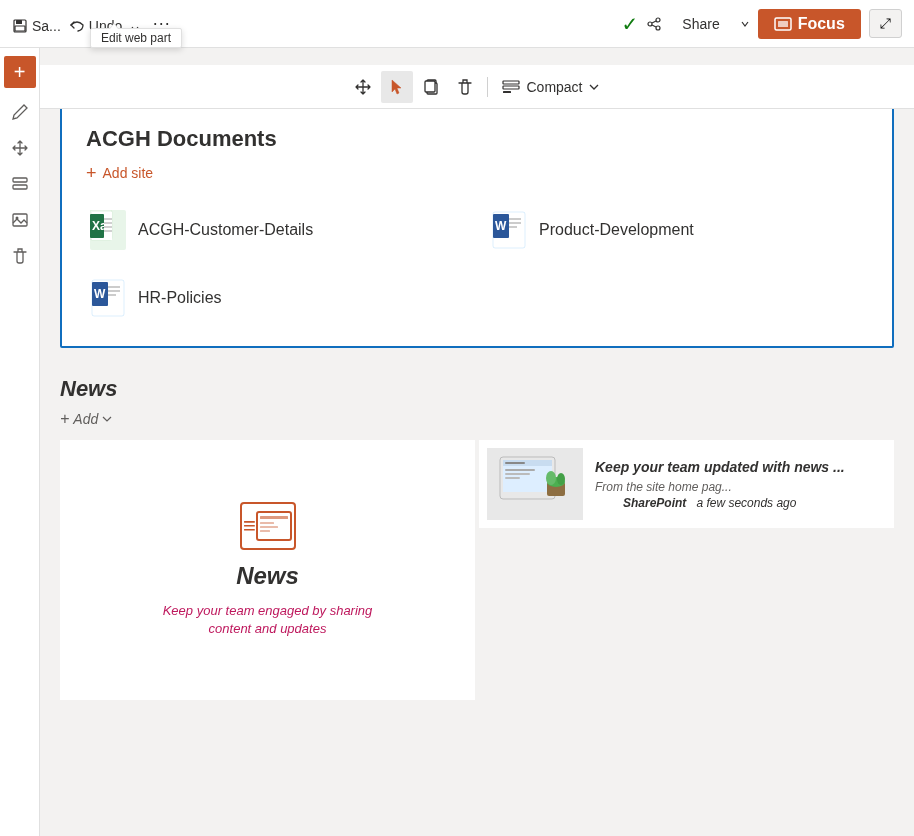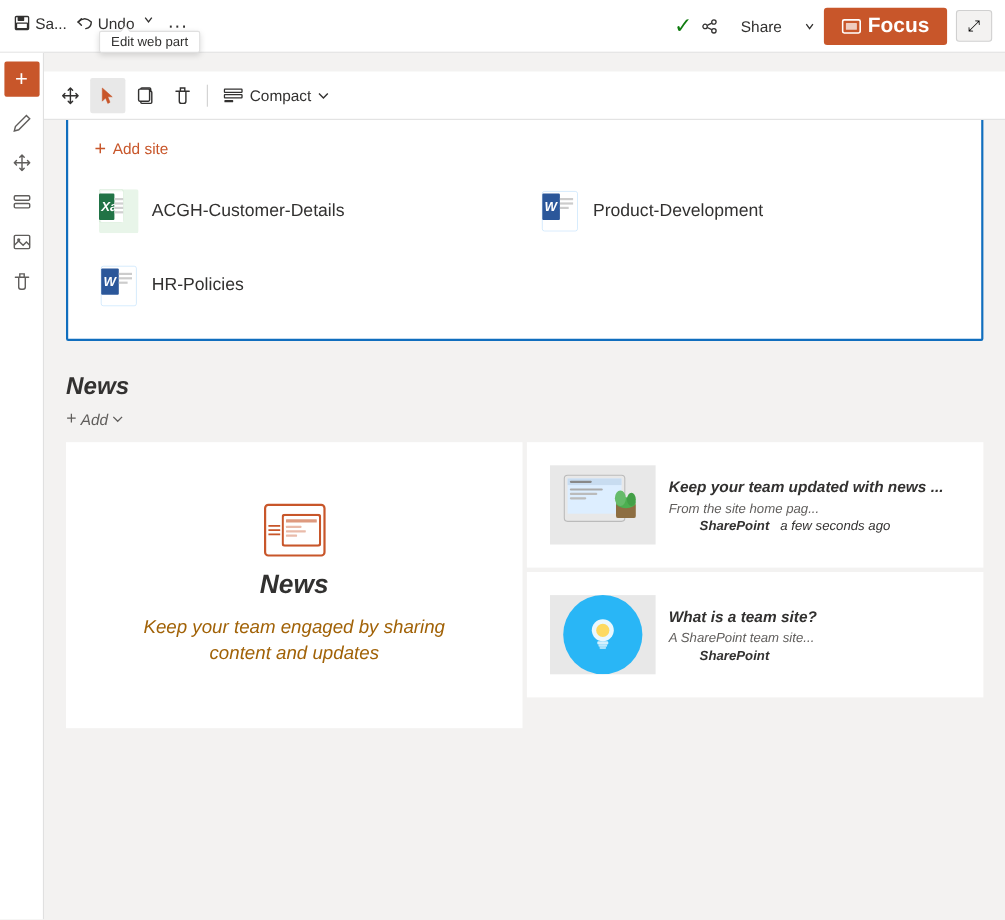--- a/index.html
+++ b/index.html
@@ -18,21 +18,21 @@
       align-items: center;
       height: 48px;
       background: #fff;
       border-bottom: 1px solid #e0e0e0;
       padding: 0 12px;
       gap: 8px;
       position: relative;
     }
     .top-bar-left {
       display: flex;
-      align-items: flex-start;
+      align-items: flex-end;
       gap: 8px;
       flex: 1;
     }
     .top-bar-save {
       display: flex;
       align-items: center;
       gap: 4px;
       font-size: 14px;
       color: #323130;
     }
@@ -71,21 +71,21 @@
       color: #323130;
       display: flex;
       align-items: center;
       gap: 20px;
     }
     .btn-focus {
       background: #c8562a;
       border: none;
       border-radius: 3px;
       color: #fff;
-      font-size: 19px;
+      font-size: 16px;
       font-weight: 600;
       padding: 6px 16px;
       cursor: pointer;
       display: flex;
       align-items: center;
       gap: 6px;
     }
     .btn-exit-focus {
       background: #f3f2f1;
       border: 1px solid #d0d0d0;
@@ -177,20 +177,21 @@
       left: 40px;
       width: 874px;
       height: 44px;
       background: #fff;
       border-bottom: 1px solid #e0e0e0;
       display: flex;
       align-items: center;
       padding: 0 8px;
       gap: 2px;
       z-index: 10;
+      justify-content: center;
     }
     .tool-btn {
       width: 32px;
       height: 32px;
       border: none;
       background: none;
       cursor: pointer;
       display: flex;
       align-items: center;
       justify-content: center;
@@ -269,21 +270,20 @@
       align-items: center;
       gap: 12px;
       padding: 8px 4px;
       cursor: pointer;
     }
     .doc-icon {
       width: 36px;
       height: 40px;
       flex-shrink: 0;
       position: relative;
-      font-style: italic;
     }
     .doc-icon svg { width: 36px; height: 40px; }
     .doc-name {
       font-size: 16px;
       color: #323130;
     }
 
     
     .news-section {
       margin-top: 28px;
@@ -334,35 +334,35 @@
       content: '≡';
       font-size: 22px;
       color: #c8562a;
     }
     .news-card-title {
       font-size: 24px;
       font-weight: 600;
       color: #323130;
     }
     .news-card-desc {
-      font-size: 17px;
-      color: #a16207;
+      font-size: 13px;
+      color: #be185d;
       line-height: 1.4;
     }
     .news-right-col {
       display: flex;
       flex-direction: column;
       gap: 4px;
     }
     .news-item-card {
       background: #fff;
       display: flex;
       align-items: center;
       gap: 12px;
-      padding: 21px;
+      padding: 8px;
       min-height: 80px;
     }
     .news-thumbnail {
       width: 96px;
       height: 72px;
       background: #e8e8e8;
       flex-shrink: 0;
       overflow: hidden;
       display: flex;
       align-items: center;
@@ -525,20 +525,21 @@
     <span>Compact</span>
     <svg width="10" height="8" viewBox="0 0 10 8" fill="none">
       <path d="M1 2 L5 6 L9 2" stroke="#323130" stroke-width="1.3" fill="none"></path>
     </svg>
   </button>
 </div>
 
 <div class="main-content">
 
   <div class="docs-section">
+    <div class="docs-title">ACGH Documents</div>
     <div class="add-links-row">
       <span class="add-links-plus">+</span>
       <span>Add site</span>
     </div>
     <div class="docs-grid">
 
       <div class="doc-item">
         <div class="doc-icon">
           <svg width="36" height="40" viewBox="0 0 36 40" fill="none" xmlns="http://www.w3.org/2000/svg">
             <rect x="0" y="0" width="36" height="40" rx="2" fill="#e8f5e9"></rect>
@@ -642,39 +643,18 @@
             <div class="news-item-title">Keep your team updated with news ...</div>
             <div class="news-item-source">From the site home pag...</div>
             <div class="news-item-meta">
               <span class="source-name">SharePoint</span>
               &nbsp;
               <span>a few seconds ago</span>
             </div>
           </div>
         </div>
 
-        <div class="news-item-card">
-          <div class="news-thumbnail">
-
-            <div class="bulb-circle">
-              <svg width="40" height="40" viewBox="0 0 40 40" fill="none">
-                <circle cx="20" cy="16" r="10" fill="#fff" opacity="0.9"></circle>
-                <rect x="15" y="26" width="10" height="3" rx="1" fill="#fff" opacity="0.8"></rect>
-                <rect x="16" y="29" width="8" height="2" rx="1" fill="#fff" opacity="0.7"></rect>
-                <rect x="17" y="31" width="6" height="2" rx="1" fill="#fff" opacity="0.6"></rect>
-                <circle cx="20" cy="16" r="6" fill="#ffd54f" opacity="0.9"></circle>
-              </svg>
-            </div>
-          </div>
-          <div class="news-item-info">
-            <div class="news-item-title">What is a team site?</div>
-            <div class="news-item-source">A SharePoint team site...</div>
-            <div class="news-item-meta">
-              <span class="source-name">SharePoint</span>
-            </div>
-          </div>
-        </div>
 
       </div>
     </div>
   </div>
 
 </div>
 
 </body></html>

